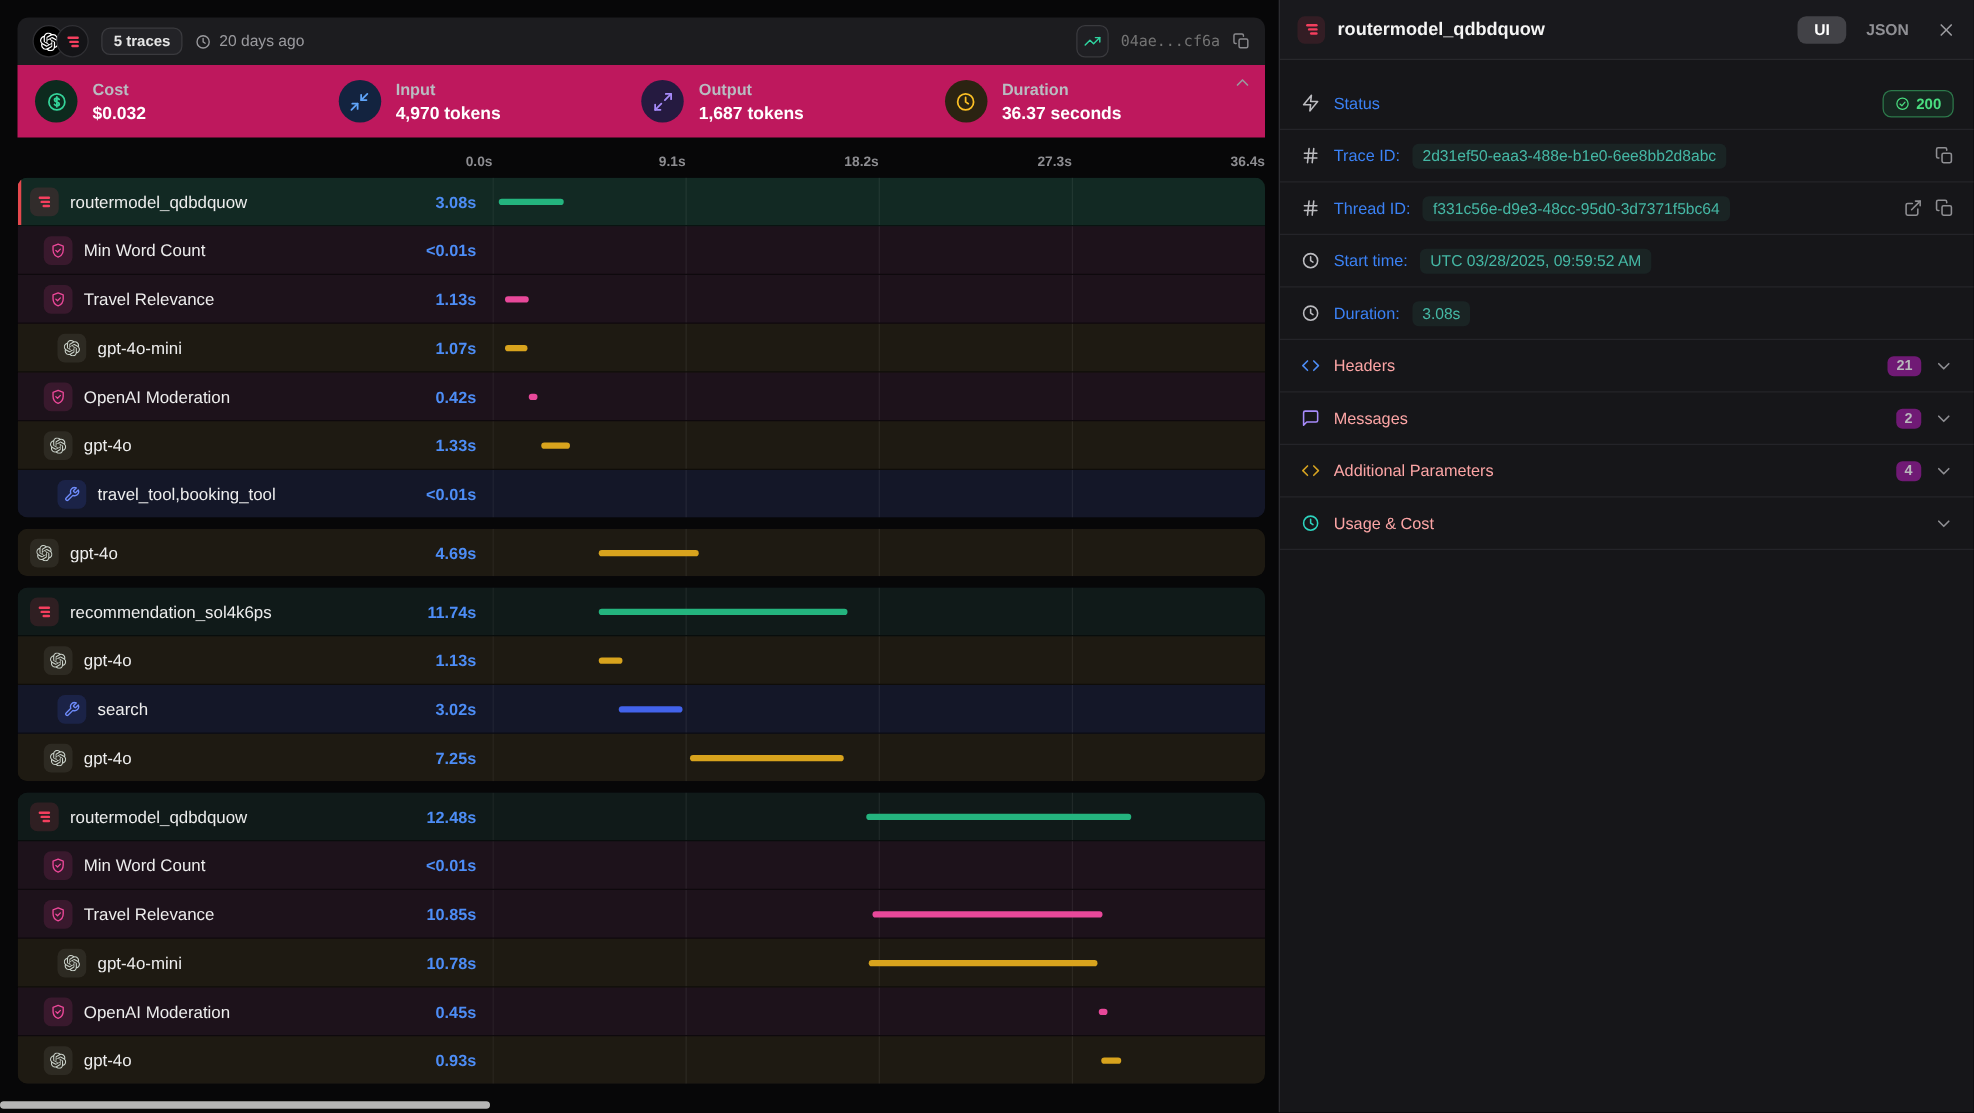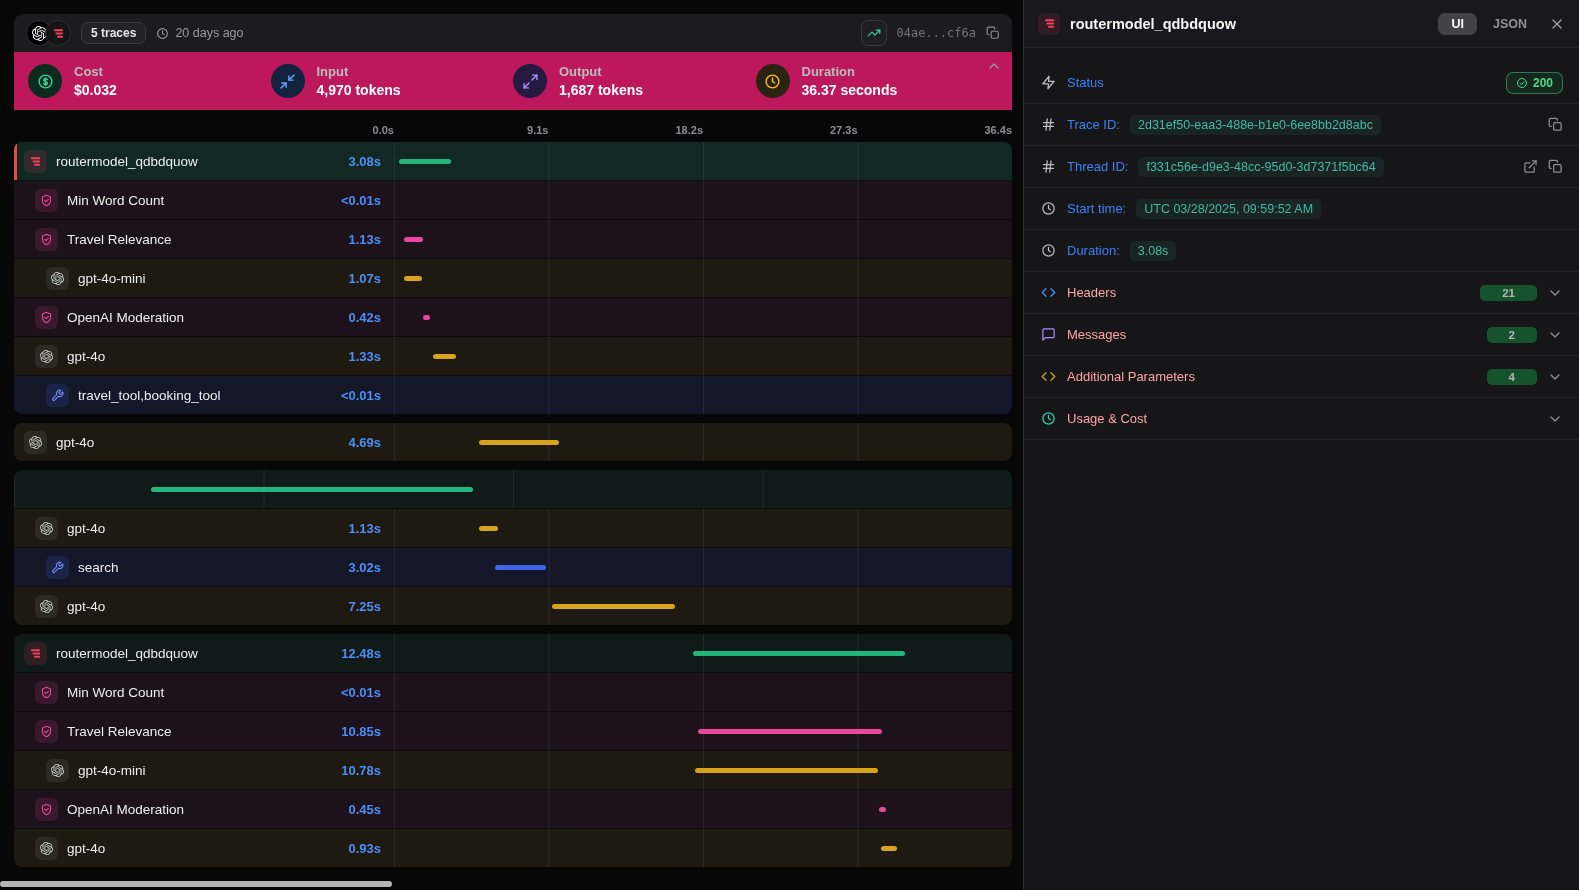--- a/index.html
+++ b/index.html
@@ -60,21 +60,21 @@
   .rp-body{padding-top:14px}
   .rp-row{height:42px;display:flex;align-items:center;gap:10px;padding:0 16px;border-bottom:1px solid #242429}
   .rp-icon{color:#bcbcc0;width:17px}
   .rp-label{font-size:13px;color:#3b82f6;white-space:nowrap}
   .rp-value{background:rgba(61,175,159,.09);color:#45b8a5;border-radius:5px;padding:3px 8px;font-size:12.5px;white-space:nowrap;cursor:pointer}
   .rp-spacer{flex:1}
   .rp-action{color:#8f8f93;cursor:pointer;display:grid;place-items:center}
   .status-badge{display:inline-flex;align-items:center;gap:5px;border:1px solid rgba(74,222,128,.45);background:rgba(34,197,94,.1);color:#4ade80;border-radius:7px;padding:3px 9px;font-size:12px;font-weight:700}
   .rp-section{cursor:pointer}
   .rp-section-label{font-size:13px;font-weight:400;color:#fca5a5}
-  .count-badge{background:#14532d;color:#b7b7bb;border-radius:5px;padding:2px 22px;font-size:11.5px;font-weight:600}
+  .count-badge{background:#701a75;color:#b7b7bb;border-radius:5px;padding:2px 7px;font-size:11.5px;font-weight:600}
 </style>
 </head>
 <body>
 
 <div class="left-pane">
 
   <div class="topbar">
     <div class="avatars">
       <span class="avatar av-openai">
           <span class="iconbox">
@@ -307,20 +307,31 @@
             <span class="row-name">gpt-4o</span>
             <span class="row-dur">4.69s</span>
           </div>
           <div class="row-track">
             <span class="bar" style="left:13.736263736263737%;width:12.884615384615387%;background:#d8a31d"></span>
           </div>
         </div>
       </div>
       <div class="group">
         <div class="row" style="background: rgba(36, 180, 126, 0.07);">
+          <div class="row-left" style="padding-left:10px">
+            <span class="row-icon" style="background:rgba(244,63,94,0.14);color:#f43f5e">
+              <svg width="13" height="13" viewBox="0 0 24 24" fill="currentColor" stroke="none" stroke-width="2" stroke-linecap="round" stroke-linejoin="round">
+                <rect x="3.5" y="4.2" width="17" height="3.6" rx="1.8"></rect>
+                <rect x="6.2" y="10.2" width="14.3" height="3.6" rx="1.8"></rect>
+                <rect x="9.2" y="16.2" width="11.3" height="3.6" rx="1.8"></rect>
+              </svg>
+            </span>
+            <span class="row-name">recommendation_sol4k6ps</span>
+            <span class="row-dur">11.74s</span>
+          </div>
           <div class="row-track">
             <span class="bar" style="left:13.736263736263737%;width:32.252747252747255%;background:#24b47e"></span>
           </div>
         </div>
         <div class="row" style="background: rgba(216, 163, 29, 0.08);">
           <div class="row-left" style="padding-left:21px">
             <span class="row-icon" style="background:rgba(255,255,255,0.07);color:#c9d1c9">
               <svg width="13" height="13" viewBox="0 0 24 24" fill="currentColor" stroke="none" stroke-width="2" stroke-linecap="round" stroke-linejoin="round">
                 <path d="M22.2819 9.8211a5.9847 5.9847 0 0 0-.5157-4.9108 6.0462 6.0462 0 0 0-6.5098-2.9A6.0651 6.0651 0 0 0 4.9807 4.1818a5.9847 5.9847 0 0 0-3.9977 2.9 6.0462 6.0462 0 0 0 .7427 7.0966 5.98 5.98 0 0 0 .511 4.9107 6.051 6.051 0 0 0 6.5146 2.9001A5.9847 5.9847 0 0 0 13.2599 24a6.0557 6.0557 0 0 0 5.7718-4.2058 5.9894 5.9894 0 0 0 3.9977-2.9001 6.0557 6.0557 0 0 0-.7475-7.073zm-9.022 12.6081a4.4755 4.4755 0 0 1-2.8764-1.0408l.1419-.0804 4.7783-2.7582a.7948.7948 0 0 0 .3927-.6813v-6.7369l2.02 1.1686a.071.071 0 0 1 .038.052v5.5826a4.504 4.504 0 0 1-4.4945 4.4944zm-9.6607-4.1254a4.4708 4.4708 0 0 1-.5346-3.0137l.142.0852 4.783 2.7582a.7712.7712 0 0 0 .7806 0l5.8428-3.3685v2.3324a.0804.0804 0 0 1-.0332.0615L9.74 19.9502a4.4992 4.4992 0 0 1-6.1408-1.6464zM2.3408 7.8956a4.485 4.485 0 0 1 2.3655-1.9728V11.6a.7664.7664 0 0 0 .3879.6765l5.8144 3.3543-2.0201 1.1685a.0757.0757 0 0 1-.071 0l-4.8303-2.7865A4.504 4.504 0 0 1 2.3408 7.8956zm16.5963 3.8558L13.1038 8.364 15.1192 7.2a.0757.0757 0 0 1 .071 0l4.8303 2.7913a4.4944 4.4944 0 0 1-.6765 8.1042v-5.6772a.79.79 0 0 0-.407-.667zm2.0107-3.0231l-.142-.0852-4.7735-2.7818a.7759.7759 0 0 0-.7854 0L9.409 9.2297V6.8974a.0662.0662 0 0 1 .0284-.0615l4.8303-2.7866a4.4992 4.4992 0 0 1 6.6802 4.66zM8.3065 12.863l-2.02-1.1638a.0804.0804 0 0 1-.038-.0567V6.0742a4.4992 4.4992 0 0 1 7.3757-3.4537l-.142.0805L8.704 5.459a.7948.7948 0 0 0-.3927.6813zm1.0976-2.3654l2.602-1.4998 2.6069 1.4998v2.9994l-2.5974 1.4997-2.6067-1.4997z"></path>
               </svg>

